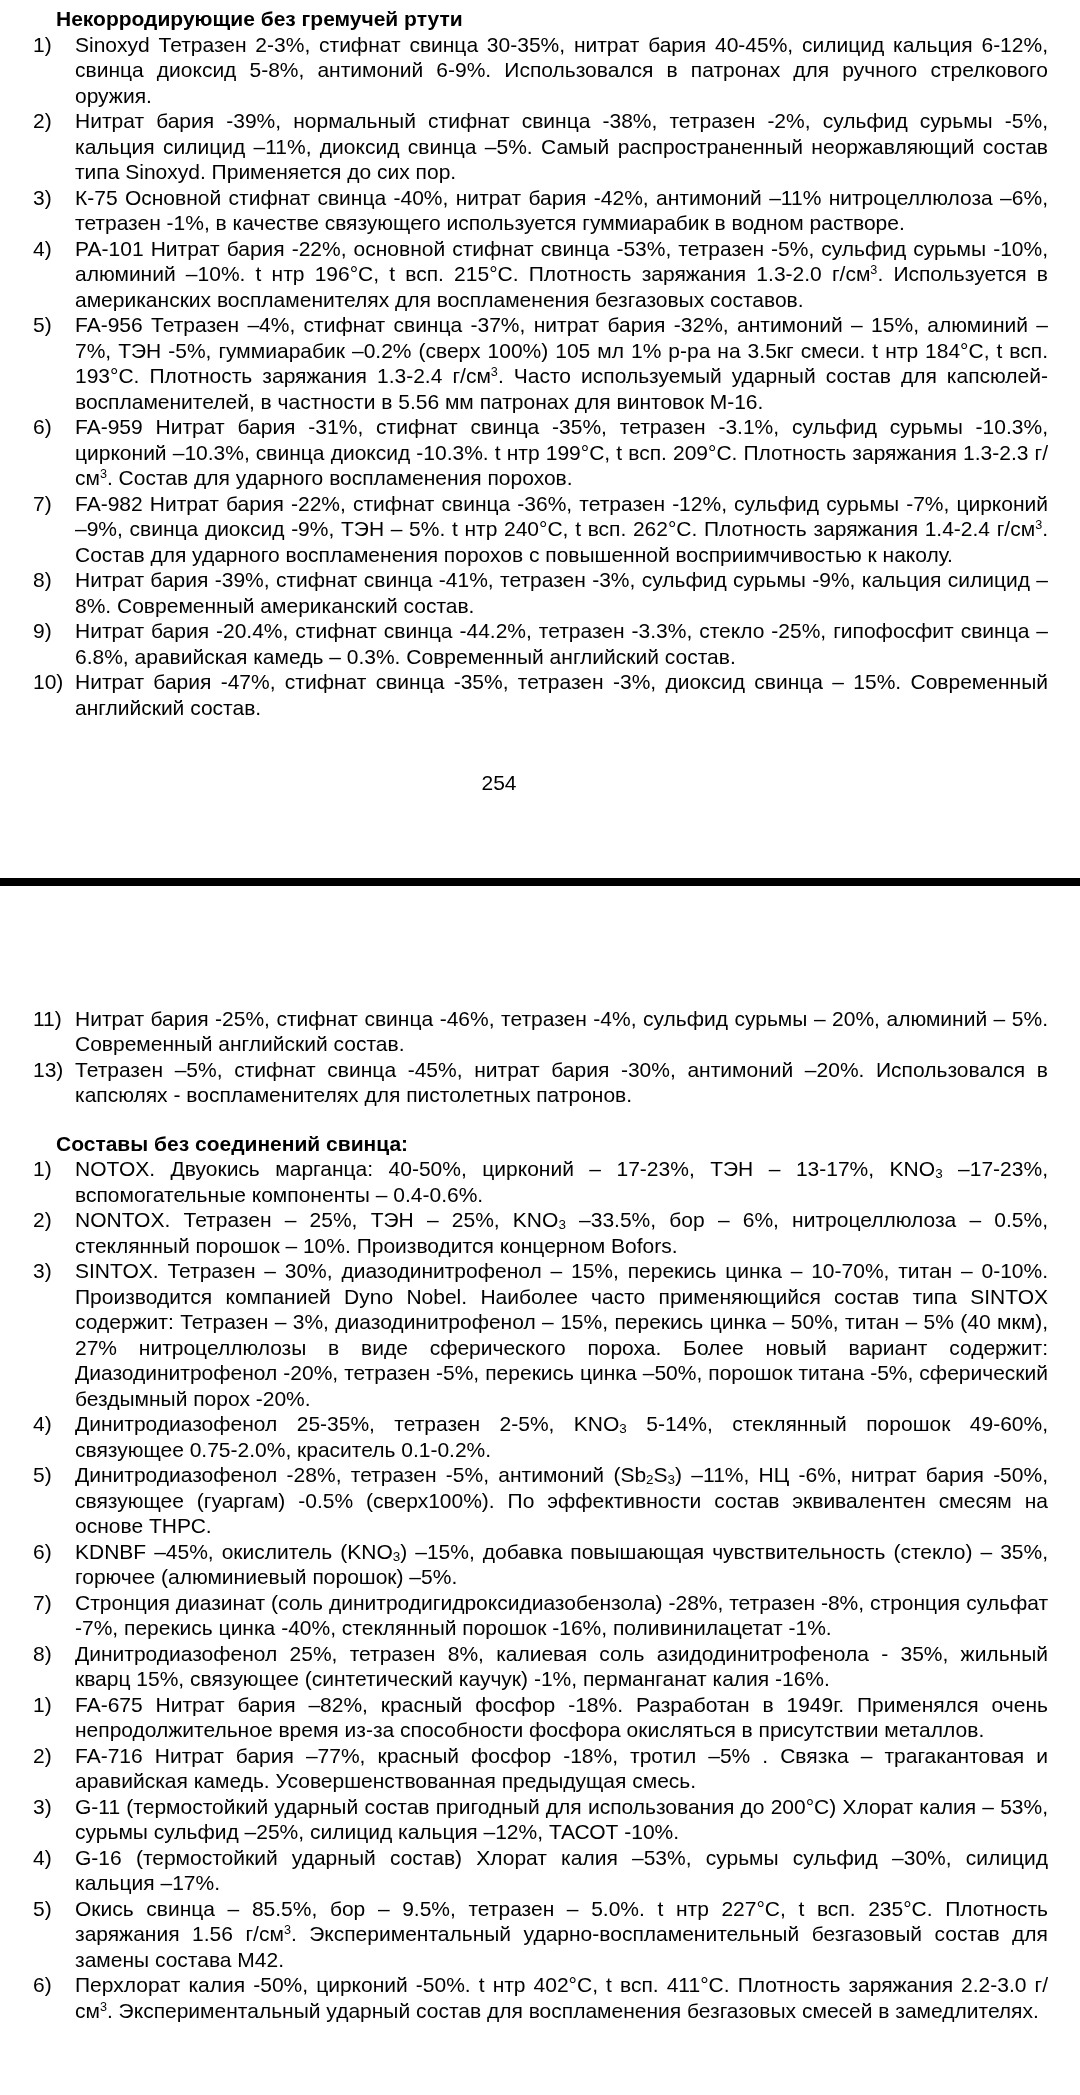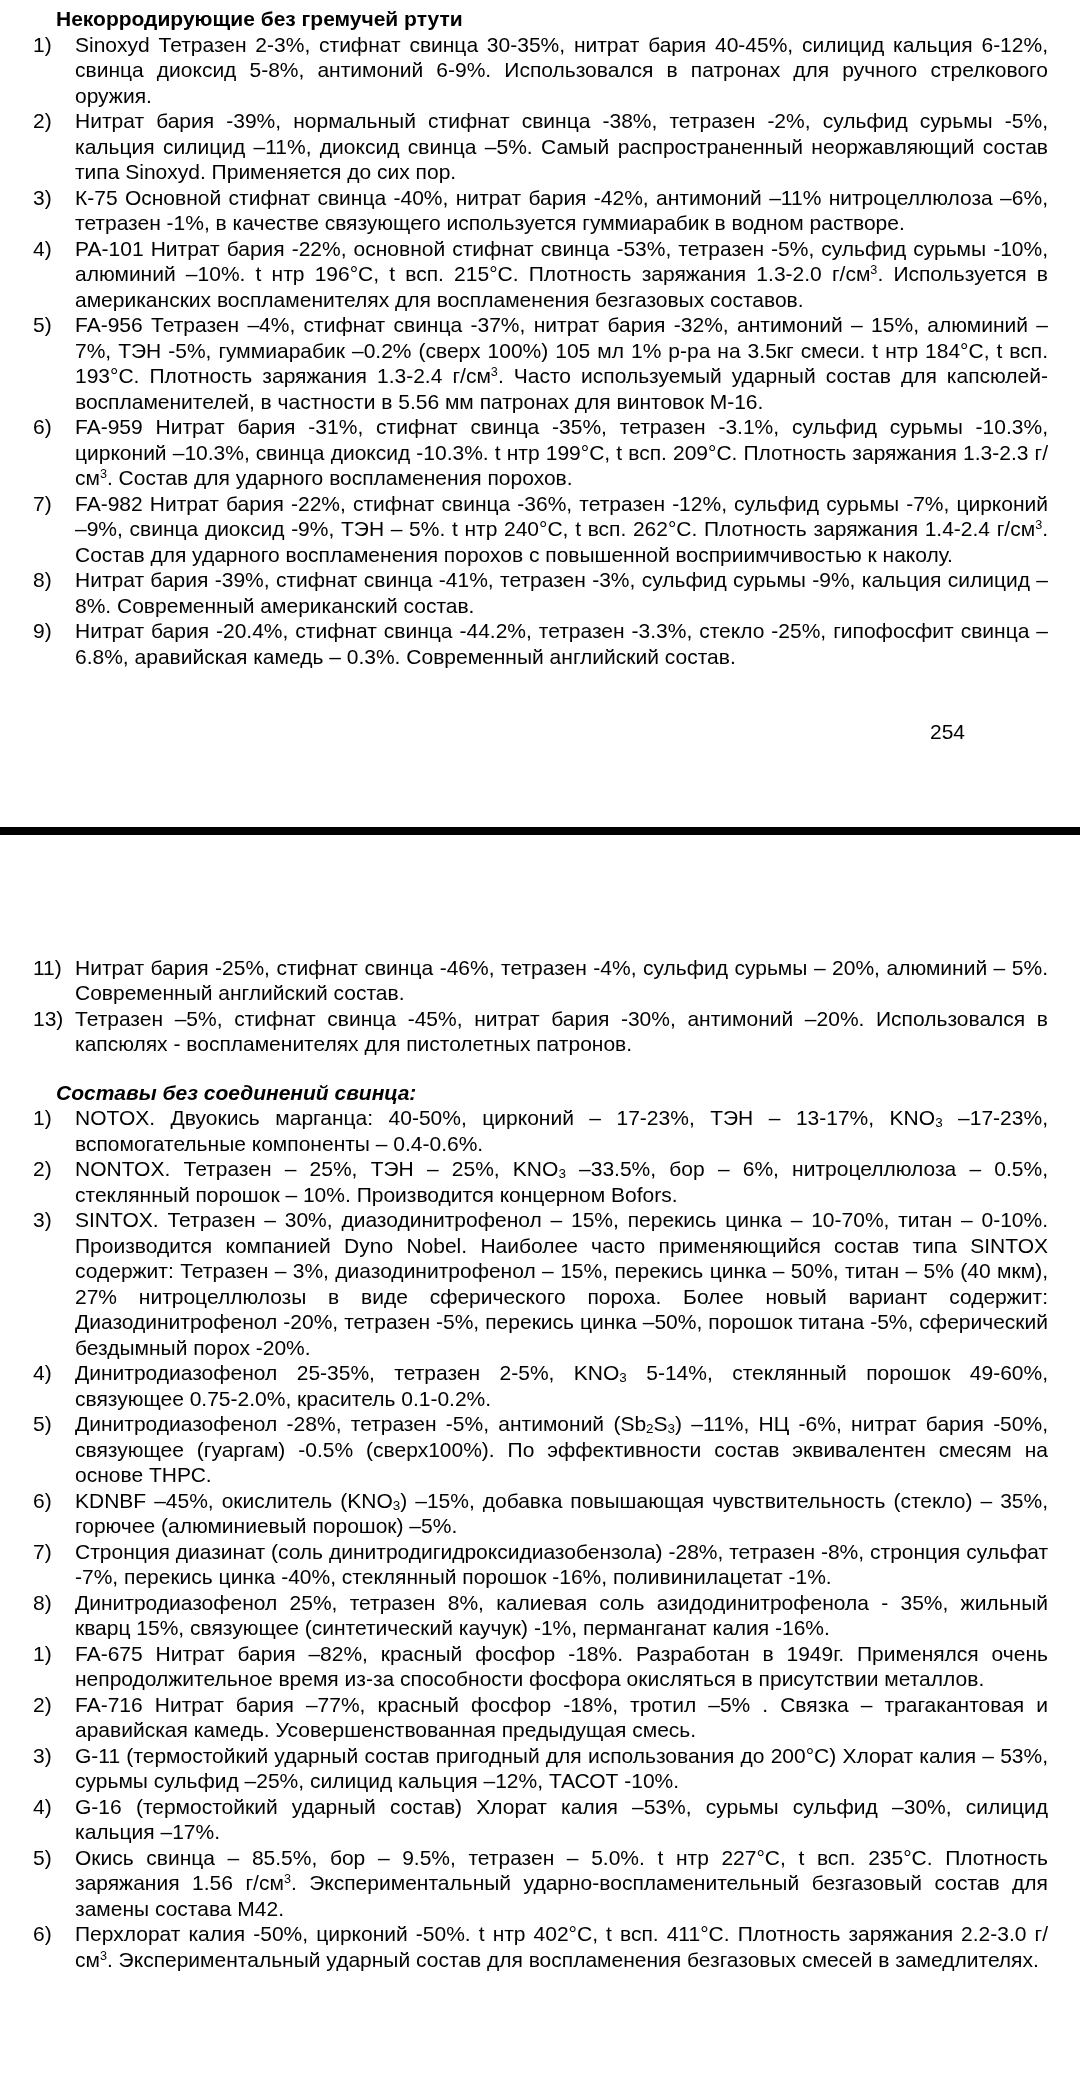--- a/index.html
+++ b/index.html
@@ -7,45 +7,46 @@
     width: 1080px; height: 2095px; overflow: hidden;
     background: #ffffff; color: #000000;
     font-family: "Liberation Sans", "DejaVu Sans", sans-serif;
     font-size: 21px; line-height: 25.5px;
     -webkit-font-smoothing: antialiased;
   }
   .page { box-sizing: border-box; width: 1080px; }
   .page1 { padding: 6px 32px 0 33px; }
   .page2 { padding: 120px 32px 0 33px; }
   .heading { font-weight: 700; margin: 0 0 0 23px; }
-  .page2 .heading { margin-top: 23px; font-style: italic; }
+  .page2 .heading { margin-top: 23px; }
   .list { margin: 0; }
   .item { position: relative; padding-left: 42px; text-align: justify; }
   .item .num { position: absolute; left: 0; top: 0; }
-  .page-num { width: 932px; text-align: right; margin-top: 50px; }
+  .page-num { width: 932px; text-align: center; margin-top: 50px; }
   .divider { width: 1080px; height: 8px; background: #000000; margin-top: 82px; }
   b { font-weight: 400; }
   sub { font-size: 0.64em; line-height: 0; vertical-align: -0.18em; }
   sup { font-size: 0.60em; line-height: 0; vertical-align: 0.55em; }
 </style>
 </head>
 <body>
 
 <div class="page page1">
   <div class="heading">Некорродирующие без гремучей ртути</div>
   <div class="list">
       <div class="item"><span class="num">1)</span><span class="body"><b>Sinoxyd</b> Тетразен  2-3%, стифнат свинца 30-35%, нитрат бария 40-45%, силицид кальция 6-12%, свинца диоксид 5-8%, антимоний 6-9%. Использовался в патронах для ручного стрелкового оружия.</span></div>
       <div class="item"><span class="num">2)</span><span class="body">Нитрат бария -39%, нормальный стифнат свинца -38%, тетразен -2%, сульфид сурьмы -5%, кальция силицид –11%, диоксид свинца –5%. Самый распространенный неоржавляющий состав типа <b>Sinoxyd.</b> Применяется до сих пор.</span></div>
       <div class="item"><span class="num">3)</span><span class="body"><b>К-75</b> Основной стифнат свинца -40%, нитрат бария -42%, антимоний –11% нитроцеллюлоза –6%, тетразен -1%, в качестве связующего используется гуммиарабик в водном растворе.</span></div>
       <div class="item"><span class="num">4)</span><span class="body"><b>РА-101</b> Нитрат бария -22%, основной стифнат свинца -53%, тетразен -5%, сульфид сурьмы -10%, алюминий –10%. <b>t</b> нтр 196°С, <b>t</b> всп. 215°С. Плотность заряжания 1.3-2.0 г/см<sup>3</sup>. Используется в американских воспламенителях для воспламенения безгазовых составов.</span></div>
       <div class="item"><span class="num">5)</span><span class="body"><b>FA-956</b> Тетразен –4%, стифнат свинца -37%, нитрат бария -32%, антимоний – 15%, алюминий –7%, ТЭН -5%, гуммиарабик –0.2% (сверх 100%) 105 мл 1% р-ра на 3.5кг смеси. <b>t</b> нтр 184°С, <b>t</b> всп. 193°С. Плотность заряжания 1.3-2.4 г/см<sup>3</sup>. Часто используемый ударный состав для капсюлей-воспламенителей, в частности в 5.56 мм патронах для винтовок М-16.</span></div>
       <div class="item"><span class="num">6)</span><span class="body"><b>FA-959</b> Нитрат бария -31%, стифнат свинца -35%, тетразен -3.1%, сульфид сурьмы -10.3%, цирконий –10.3%, свинца диоксид -10.3%. <b>t</b> нтр 199°С, <b>t</b> всп. 209°С. Плотность заряжания 1.3-2.3 г/см<sup>3</sup>. Состав для ударного воспламенения порохов.</span></div>
       <div class="item"><span class="num">7)</span><span class="body"><b>FA-982</b> Нитрат бария -22%, стифнат свинца -36%, тетразен -12%, сульфид сурьмы -7%, цирконий –9%, свинца диоксид -9%, ТЭН – 5%. <b>t</b> нтр 240°С, <b>t</b> всп. 262°С. Плотность заряжания 1.4-2.4 г/см<sup>3</sup>. Состав для ударного воспламенения порохов с повышенной восприимчивостью к наколу.</span></div>
       <div class="item"><span class="num">8)</span><span class="body">Нитрат бария -39%, стифнат свинца -41%, тетразен -3%, сульфид сурьмы -9%, кальция силицид – 8%. Современный американский состав.</span></div>
       <div class="item"><span class="num">9)</span><span class="body">Нитрат бария -20.4%, стифнат свинца -44.2%, тетразен -3.3%, стекло -25%, гипофосфит свинца – 6.8%, аравийская камедь – 0.3%. Современный английский состав.</span></div>
+      <div class="item"><span class="num">10)</span><span class="body">Нитрат бария -47%, стифнат свинца -35%, тетразен -3%, диоксид свинца – 15%. Современный английский состав.</span></div>
     </div>
   <div class="page-num">254</div>
 </div>
 
 <div class="divider"></div>
 
 <div class="page page2">
   <div class="list">
       <div class="item"><span class="num">11)</span><span class="body">Нитрат бария -25%, стифнат свинца -46%, тетразен -4%, сульфид сурьмы – 20%, алюминий – 5%. Современный английский состав.</span></div>
       <div class="item"><span class="num">13)</span><span class="body">Тетразен –5%, стифнат свинца -45%, нитрат бария -30%, антимоний –20%. Использовался в капсюлях - воспламенителях для пистолетных патронов.</span></div>

